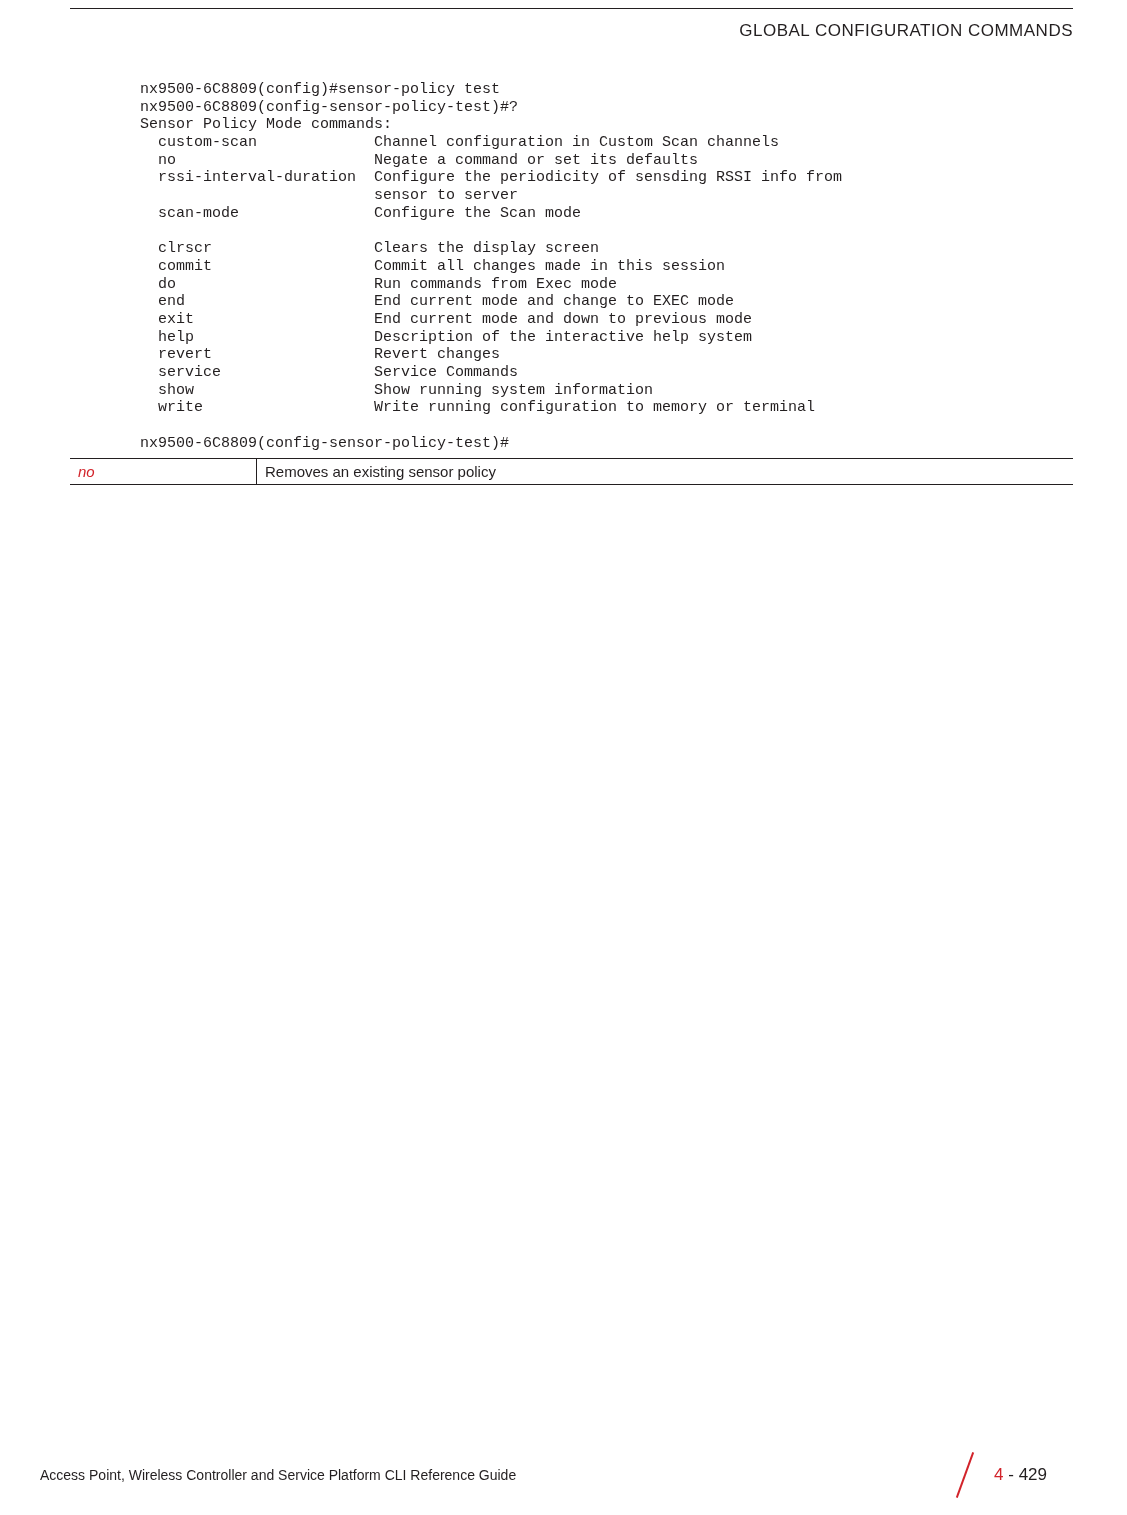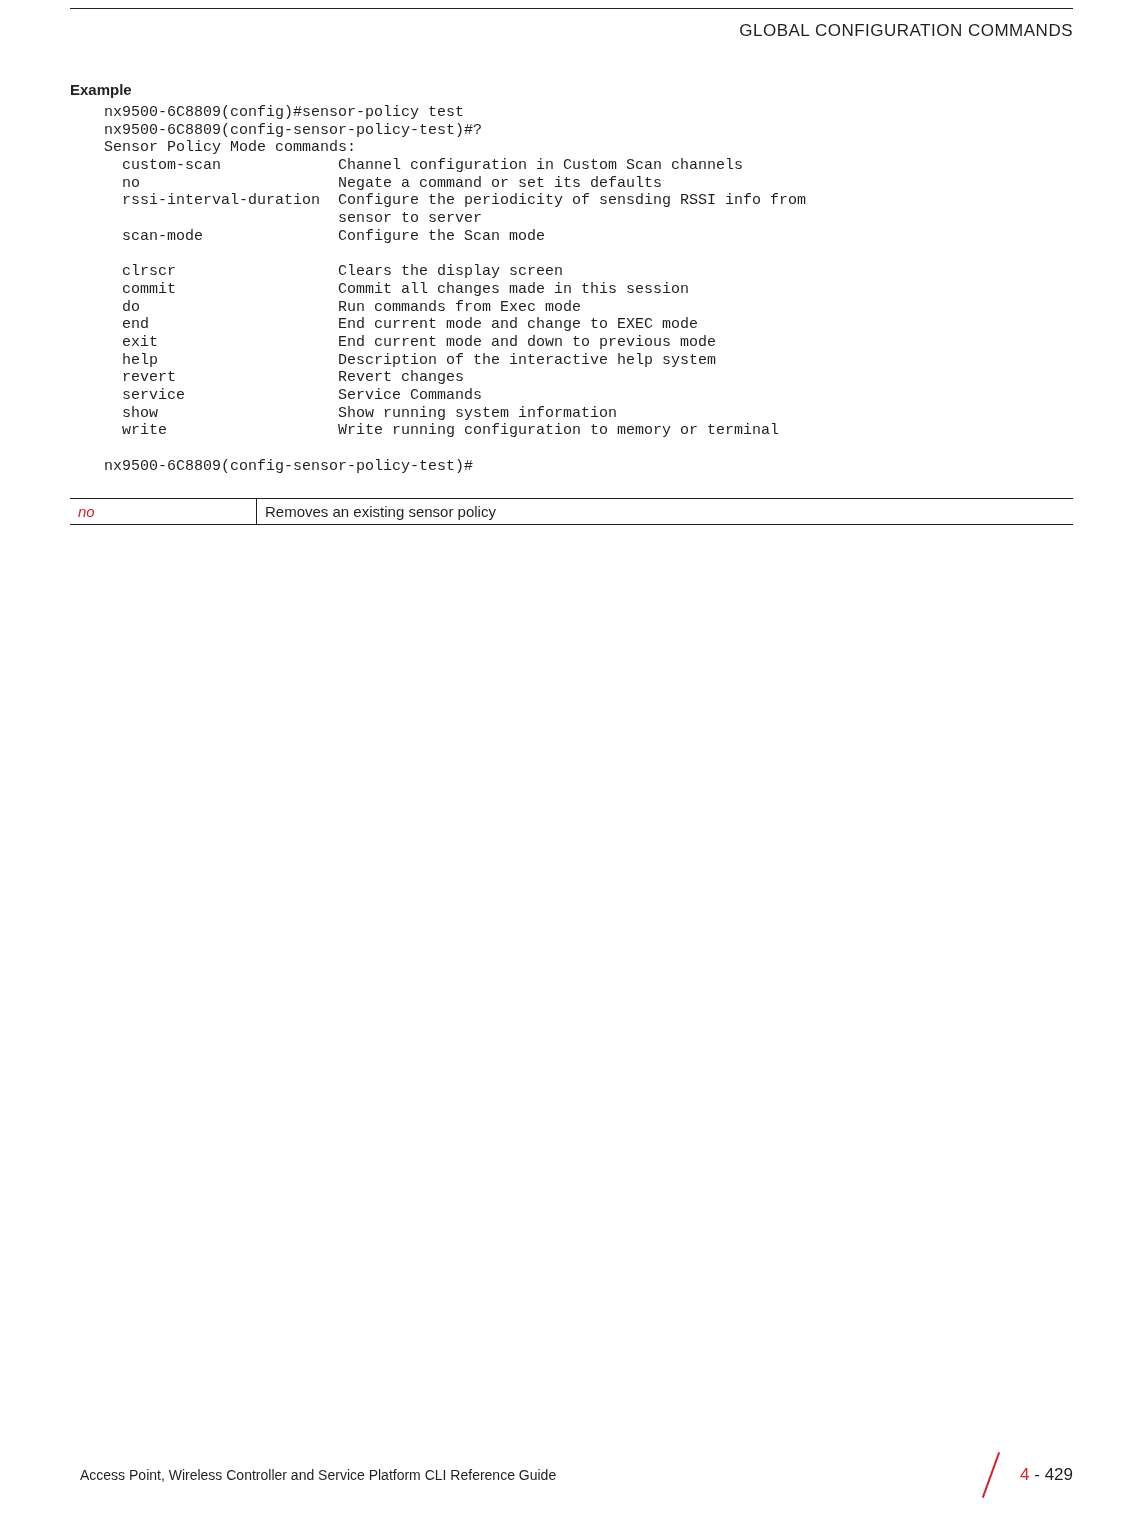--- a/index.html
+++ b/index.html
@@ -31,27 +31,27 @@
     font-family: Arial, Helvetica, sans-serif;
     font-weight: bold;
     font-size: 15px;
     margin-bottom: 6px;
   }
   pre.cli {
     font-family: "Courier New", Courier, monospace;
     font-size: 15px;
     line-height: 1.18;
     white-space: pre;
-    margin: 0 0 0 34px;
+    margin: 0 0 0 70px;
     color: #231f20;
   }
   .related-table {
     border-collapse: collapse;
     width: 100%;
-    margin-top: 23px;
+    margin-top: 6px;
     font-family: "Trebuchet MS", "Segoe UI", Arial, sans-serif;
     font-size: 15px;
   }
   .related-table td {
     border-top: 1px solid #231f20;
     border-bottom: 1px solid #231f20;
     border-left: none;
     border-right: none;
     padding: 4px 8px;
     vertical-align: top;
@@ -60,22 +60,21 @@
     width: 170px;
     border-right: 1px solid #231f20;
     font-style: italic;
     color: #d2232a;
   }
   .footer {
     position: absolute;
     bottom: 20px;
     left: 0;
     right: 0;
-    padding: 0 54px 0 40px;
-    margin-left: 40px;
+    padding: 0 80px 0 40px;
   }
   .footer-line {
     display: flex;
     align-items: center;
     justify-content: space-between;
     font-family: "Trebuchet MS", "Segoe UI", Arial, sans-serif;
     font-size: 14px;
     color: #231f20;
   }
   .footer-left {
@@ -107,21 +106,20 @@
   .pg-sec { color: #d2232a; }
   .pg-num { color: #231f20; }
 </style>
 </head>
 <body>
 
 <div class="header">GLOBAL CONFIGURATION COMMANDS</div>
 
 <div class="content">
 
-  <div class="section-heading">Example</div>
 
   <pre class="cli">nx9500-6C8809(config)#sensor-policy test
 nx9500-6C8809(config-sensor-policy-test)#?
 Sensor Policy Mode commands:
   custom-scan             Channel configuration in Custom Scan channels
   no                      Negate a command or set its defaults
   rssi-interval-duration  Configure the periodicity of sensding RSSI info from
                           sensor to server
   scan-mode               Configure the Scan mode
 

